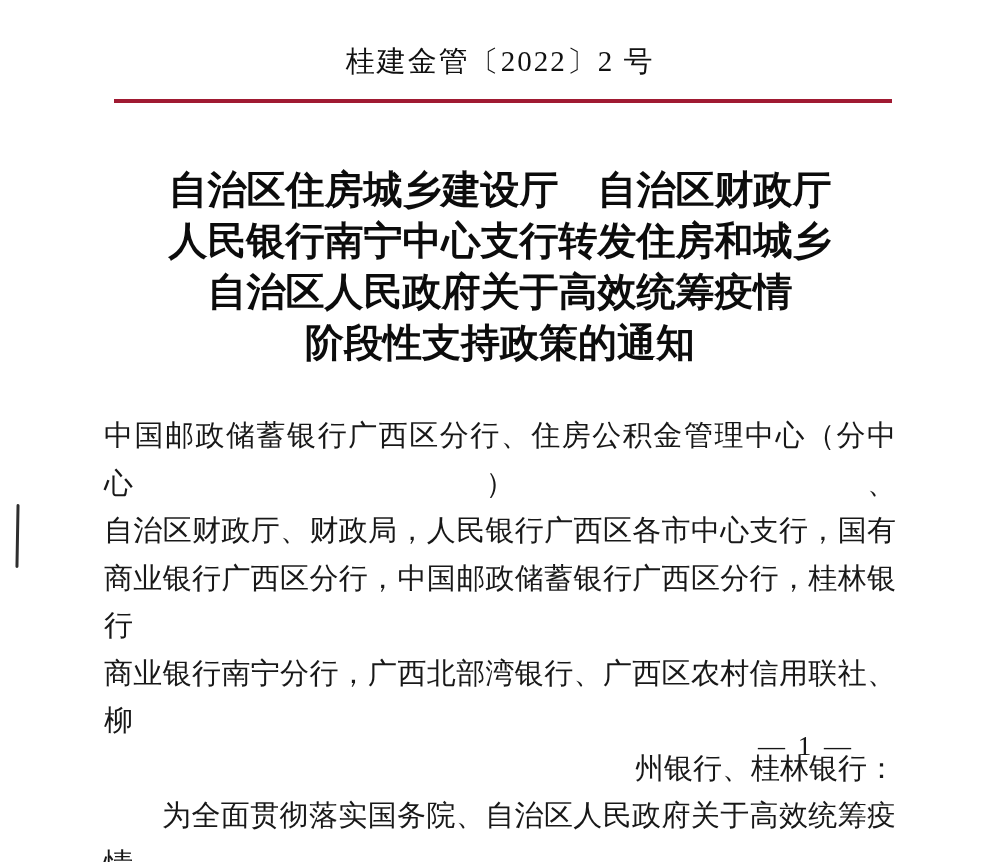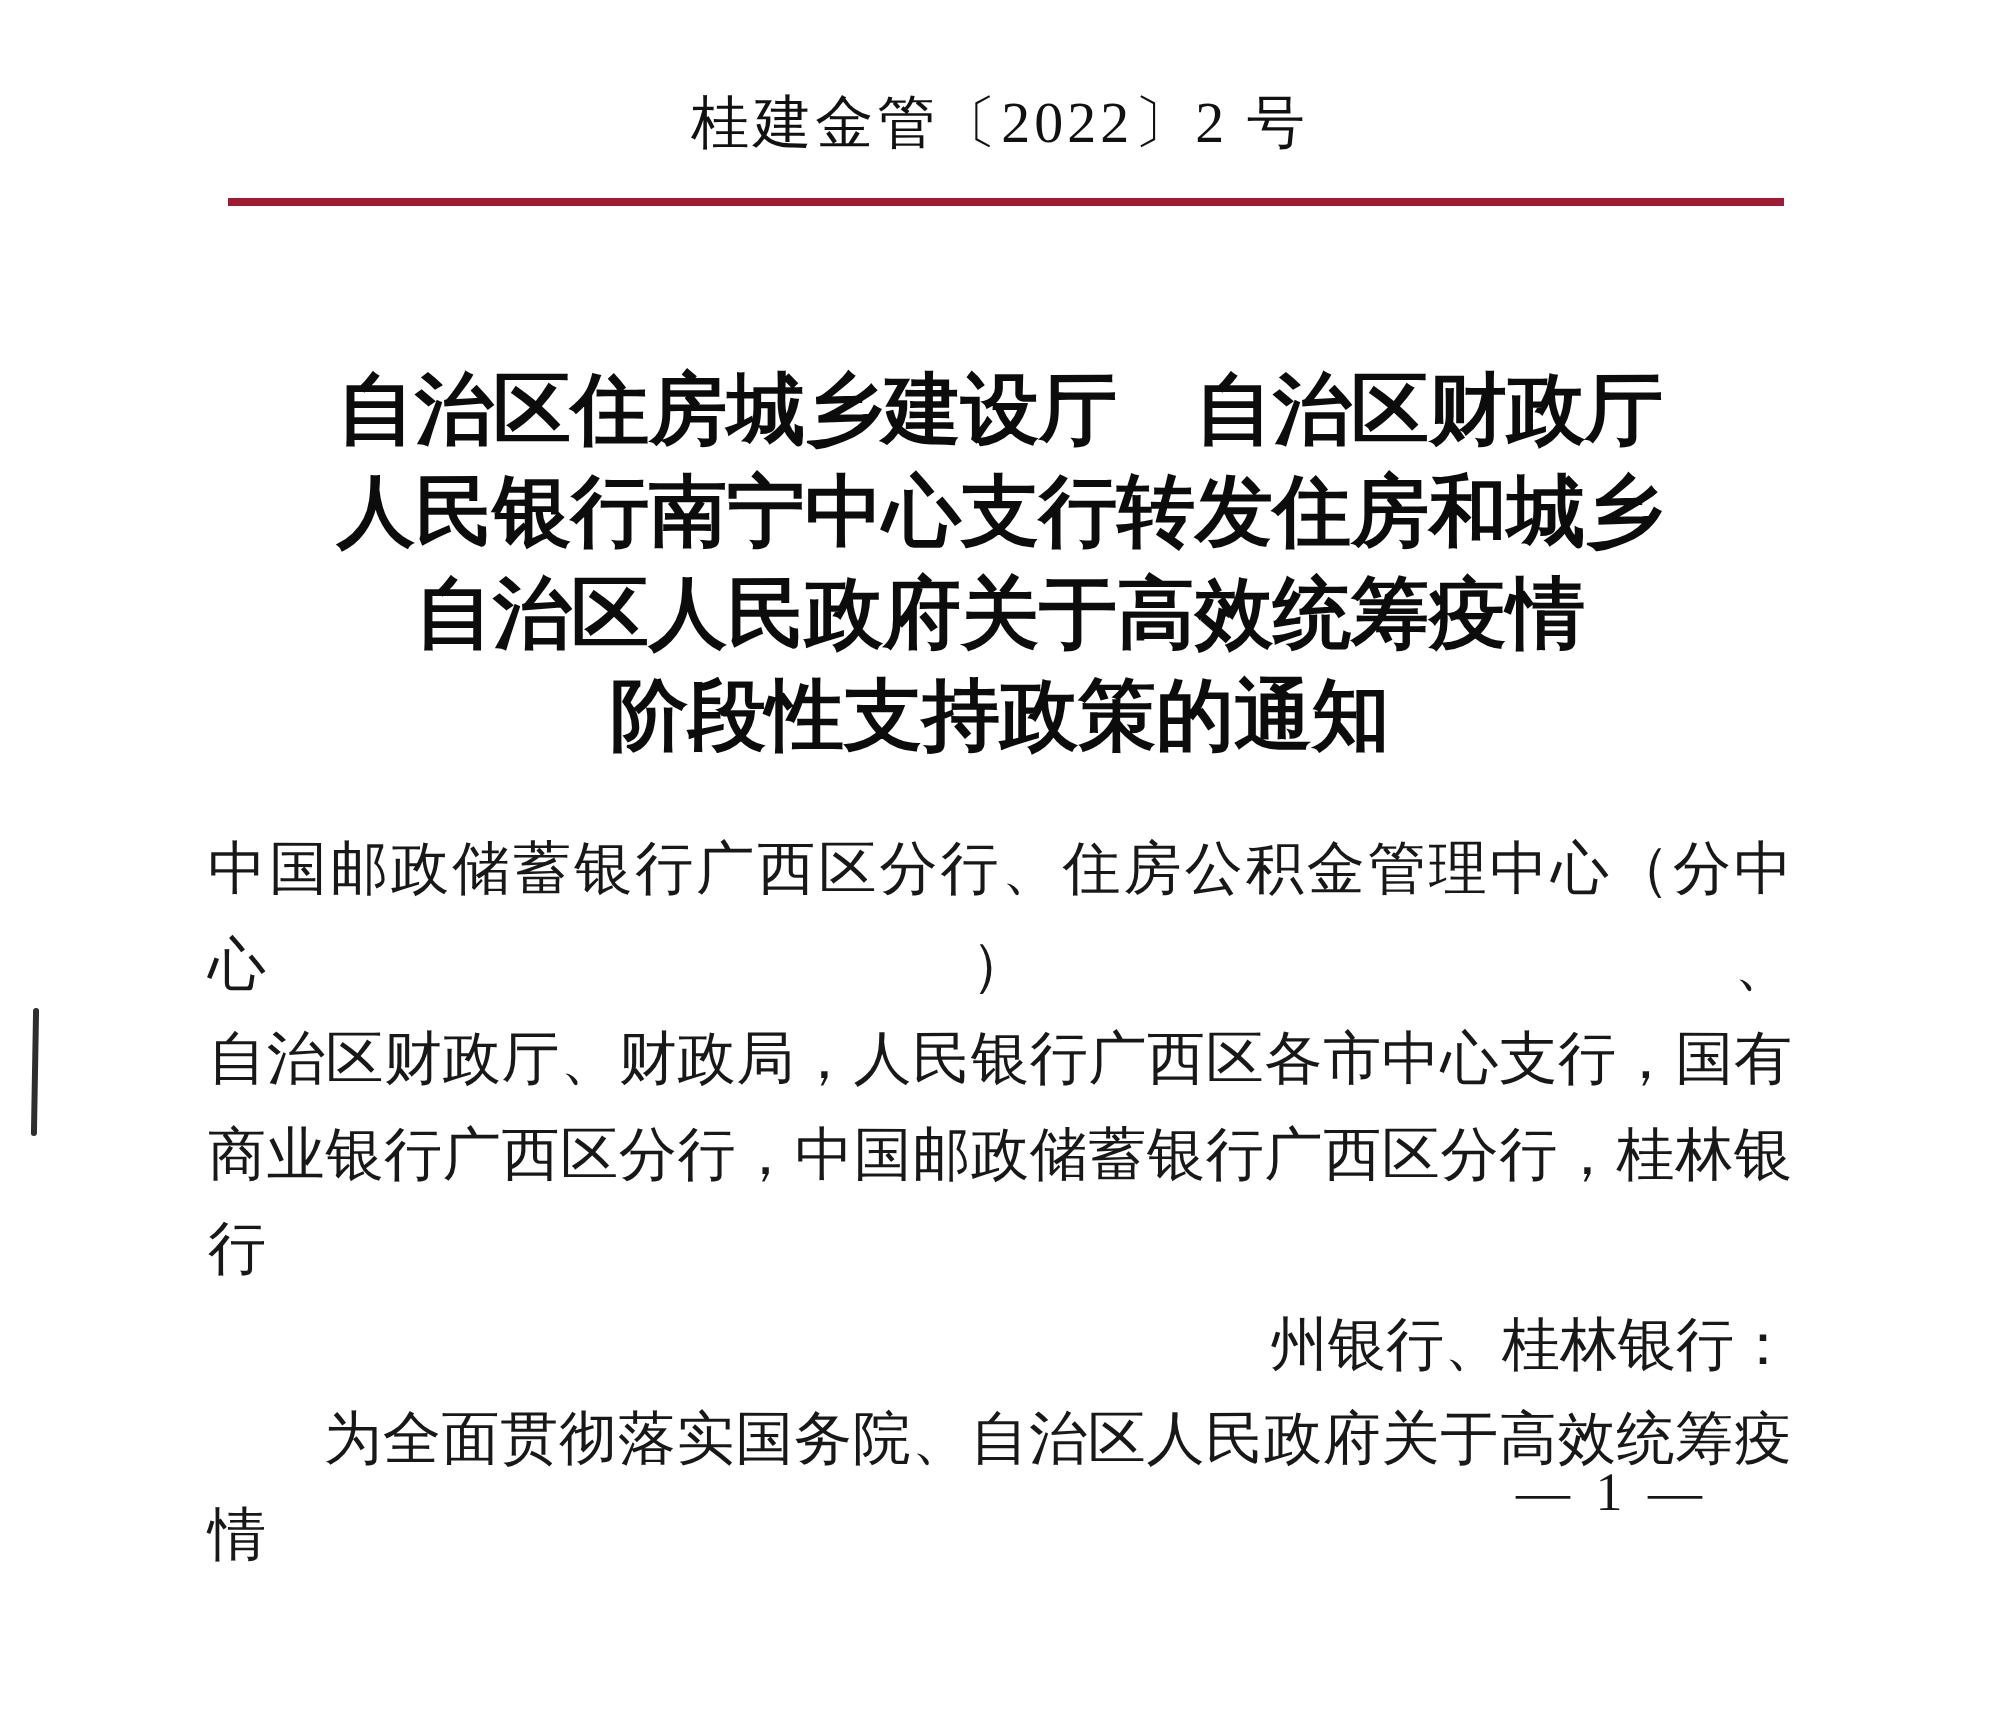--- a/index.html
+++ b/index.html
@@ -30,21 +30,21 @@
   .red-rule {
     position: absolute;
     top: 99px;
     left: 114px;
     width: 778px;
     height: 4px;
     background: #a01a32;
   }
   .title-block {
     position: absolute;
-    top: 180px;
+    top: 164px;
     left: 0;
     width: 100%;
     text-align: center;
     font-family: "Liberation Sans", sans-serif;
     font-weight: 700;
     font-size: 39px;
     line-height: 51px;
     color: #0c0c0c;
   }
   .body-block {
@@ -100,20 +100,21 @@
     <div>自治区住房城乡建设厅　自治区财政厅</div>
     <div>人民银行南宁中心支行转发住房和城乡</div>
     <div>自治区人民政府关于高效统筹疫情</div>
     <div>阶段性支持政策的通知</div>
   </div>
 
   <div class="body-block">
     <div class="body-line justify-full">中国邮政储蓄银行广西区分行、住房公积金管理中心（分中心）、</div>
     <div class="body-line justify-full">自治区财政厅、财政局，人民银行广西区各市中心支行，国有</div>
     <div class="body-line justify-full">商业银行广西区分行，中国邮政储蓄银行广西区分行，桂林银行</div>
+    <div class="body-line justify-full">商业银行南宁分行，广西北部湾银行、广西区农村信用联社、柳</div>
     <div class="body-line">州银行、桂林银行：</div>
     <div class="body-line indent justify-full">为全面贯彻落实国务院、自治区人民政府关于高效统筹疫情</div>
   </div>
 
   <div class="scan-artifact"></div>
 
   <div class="page-number">— 1 —</div>
 
 </div>
 

